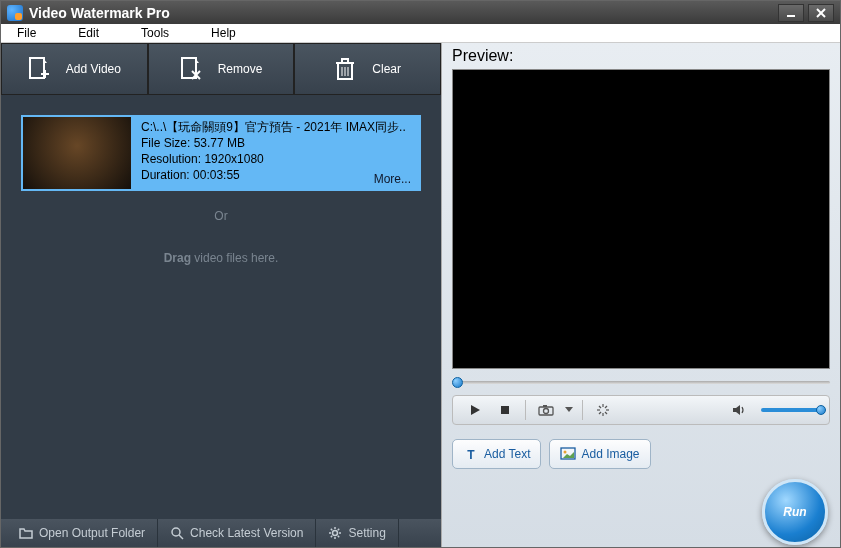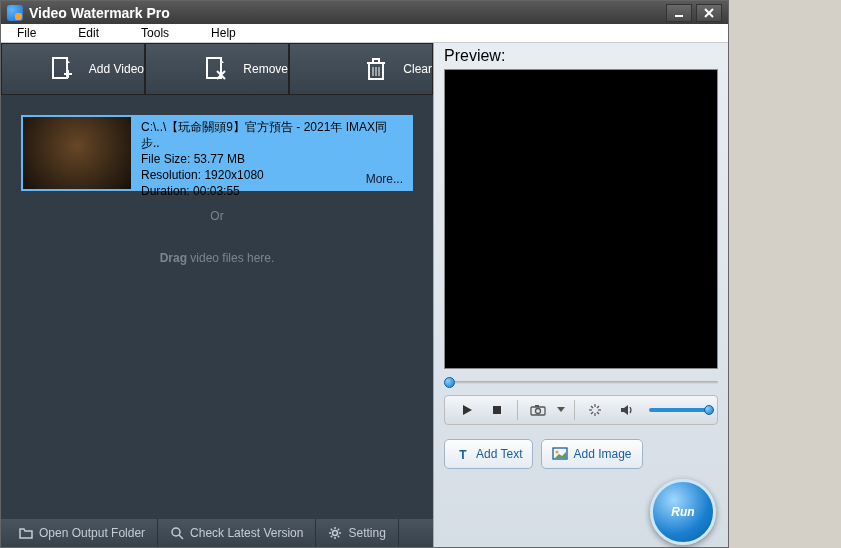--- a/index.html
+++ b/index.html
@@ -1,29 +1,29 @@
 <!DOCTYPE html>
 <html><head>
 <meta charset="utf-8">
 <style>
 *{margin:0;padding:0;box-sizing:border-box;font-family:Tahoma,Arial,sans-serif;font-size:12px}
 body{background:#d4d0c8;width:841px;height:548px;overflow:hidden}
-.window{width:729px;height:548px;background:#fff;border:1px solid #666;display:flex;flex-direction:column}
+.window{width:841px;height:548px;background:#fff;border:1px solid #666;display:flex;flex-direction:column}
 .titlebar{height:28px;background:linear-gradient(#5a5a5a,#3a3a3a);display:flex;align-items:center;padding:0 6px;color:#fff}
 .titlebar .logo{width:16px;height:16px;margin-right:6px;background:radial-gradient(circle at 30% 30%,#5fb5ff,#1a6fc9);border-radius:3px;position:relative}
 .titlebar .logo::after{content:"";position:absolute;bottom:1px;right:1px;width:7px;height:7px;background:#ff9f2f;border-radius:2px}
 .titlebar .title{font-size:14px;font-weight:bold;flex:1}
 .titlebar .winbtns{display:flex;gap:4px}
 .winbtn{width:26px;height:18px;background:linear-gradient(#6a6a6a,#4a4a4a);border:1px solid #333;display:flex;align-items:center;justify-content:center;font-size:11px;color:#fff;cursor:pointer}
 .menubar{height:22px;background:#fff;display:flex;align-items:center;padding:0 10px;gap:30px;border-bottom:1px solid #ccc}
 .menuitem{cursor:pointer;padding:2px 6px}
 .mainarea{flex:1;display:flex;background:#2f3944}
 .leftpanel{width:440px;display:flex;flex-direction:column;background:#2f3944}
 .toolbar{display:flex;height:52px}
-.toolbtn{flex:1;background:linear-gradient(#4a5560,#37414c);border:1px solid #222;color:#fff;display:flex;align-items:center;justify-content:flex-end;gap:16px;font-size:15px;cursor:pointer}
+.toolbtn{flex:1;background:linear-gradient(#4a5560,#37414c);border:1px solid #222;color:#fff;display:flex;align-items:center;justify-content:center;gap:16px;font-size:15px;cursor:pointer}
 .ticon{width:22px;height:26px}
 .listarea{flex:1;background:#323c47;position:relative;overflow:hidden}
 .videoitem{display:flex;background:#64b8f5;height:76px;margin:20px}
 .thumb{width:108px;height:72px;background:#1a1510;margin:2px;background-image:radial-gradient(circle at 50% 40%,rgba(180,120,60,.5),rgba(20,15,10,.9))}
 .vinfo{flex:1;padding:4px 8px;color:#000;font-size:12px;line-height:16px;position:relative}
 .vinfo .more{position:absolute;right:10px;bottom:4px;color:#0f172a;cursor:pointer}
 .hint{position:absolute;top:100px;left:0;right:0;text-align:center;color:#7a8590;font-size:18px;line-height:42px}
 .hint .bold{font-weight:bold}
 .bottombar{height:28px;background:linear-gradient(#4a545f,#38424d);display:flex;align-items:center;color:#c5cdd4;padding:0 6px}
 .bbtn{display:flex;align-items:center;gap:6px;padding:0 12px;cursor:pointer;height:100%;border-right:1px solid #2a333c}

